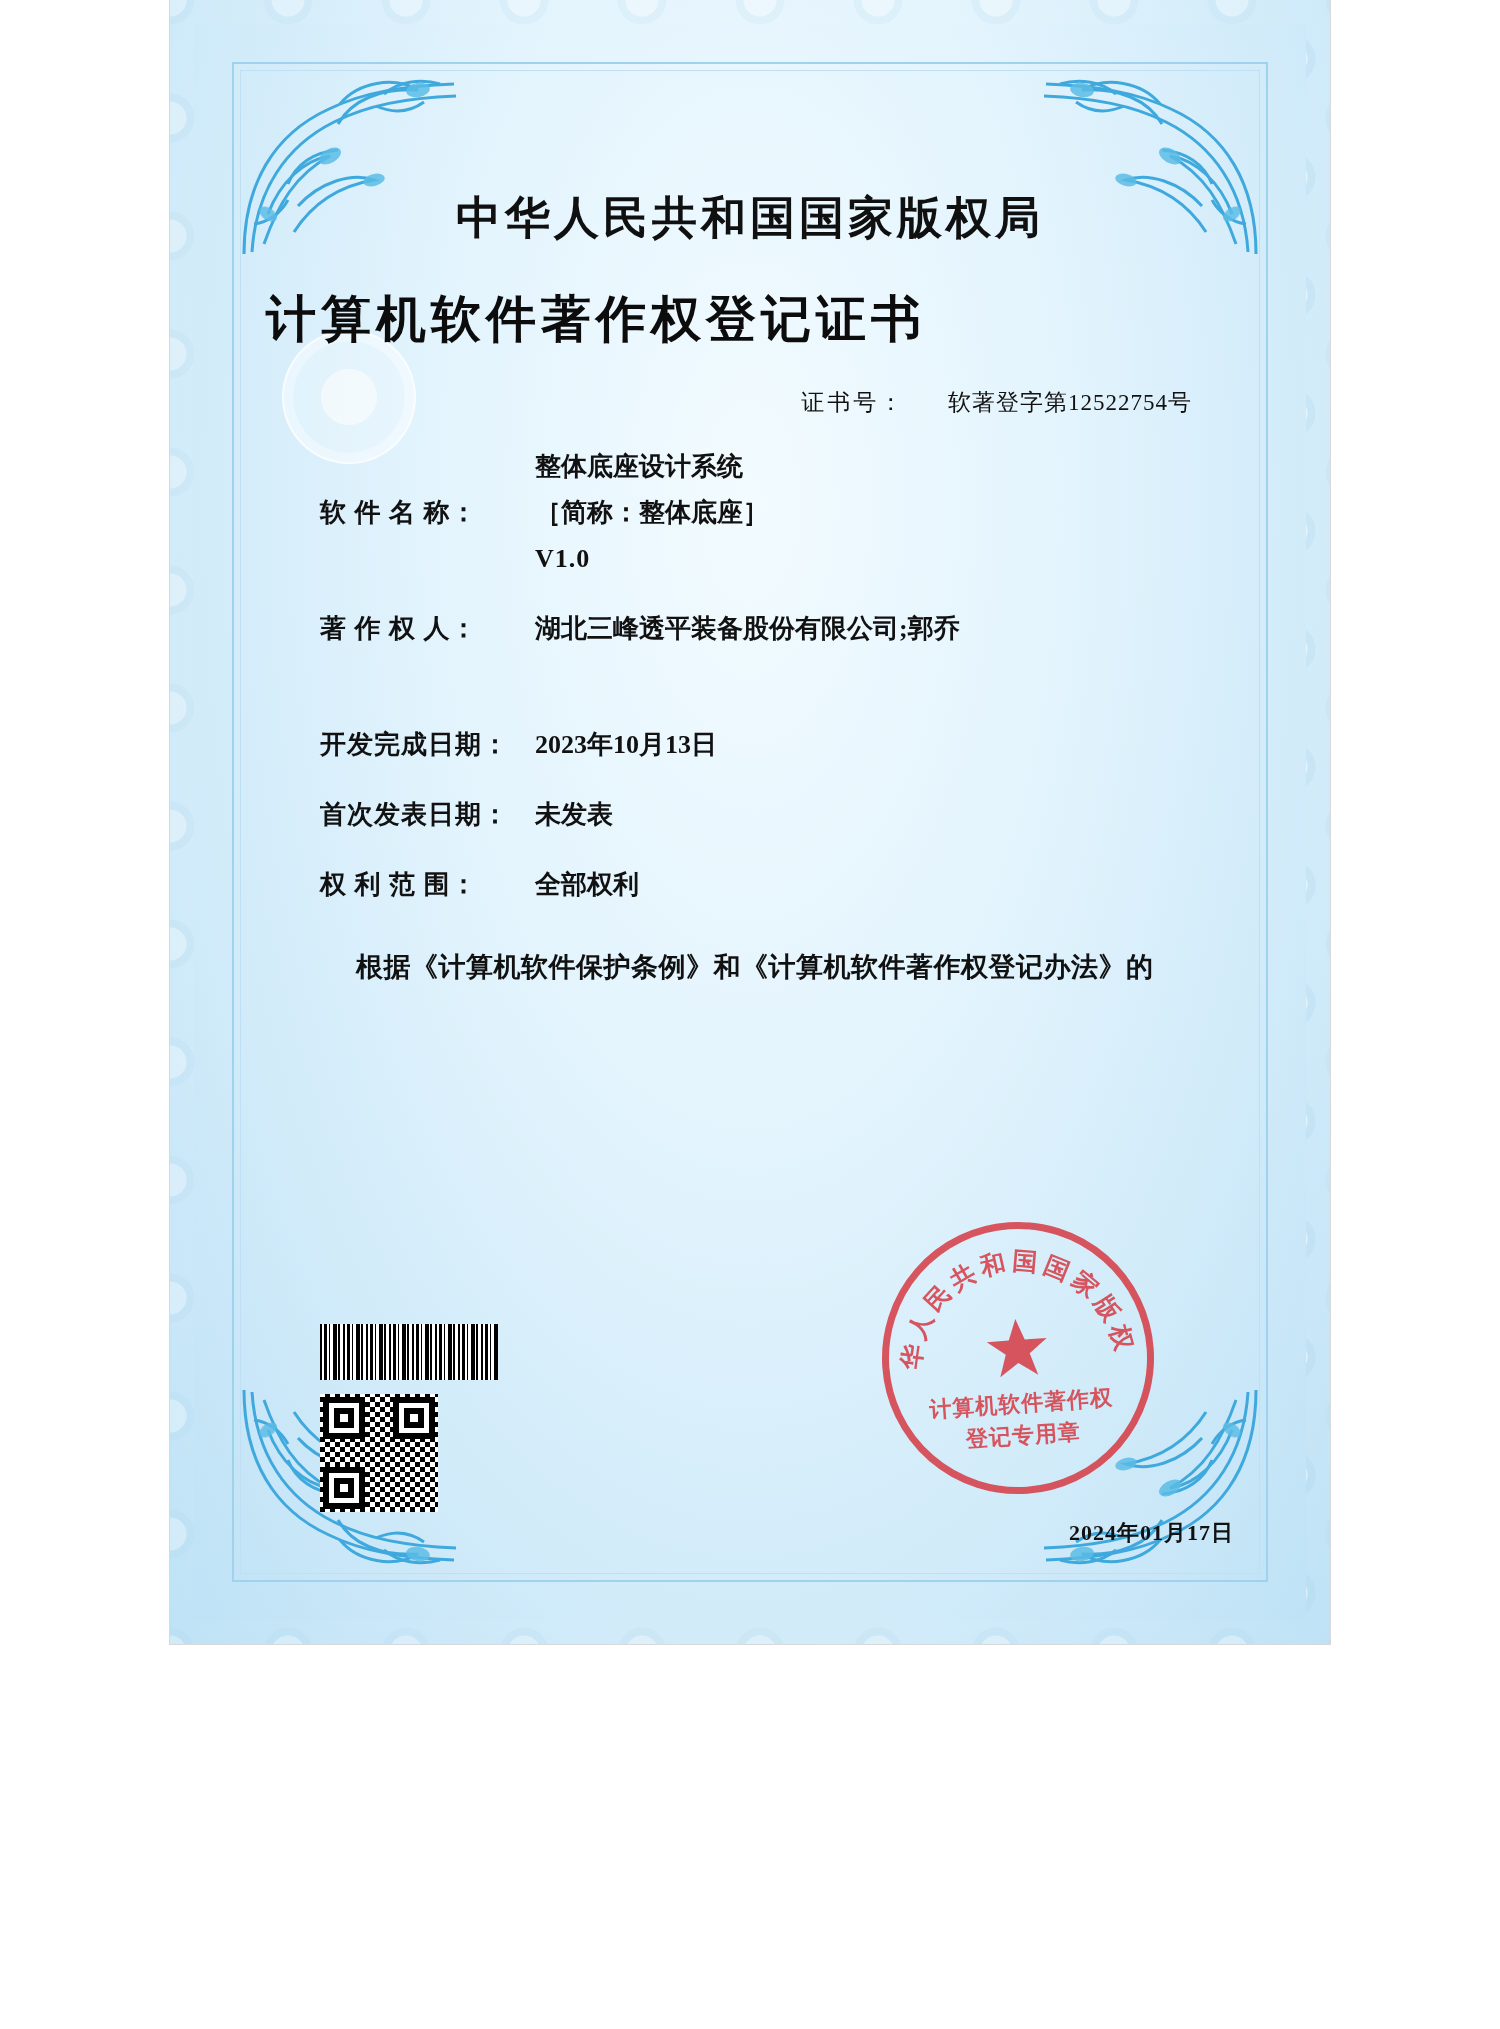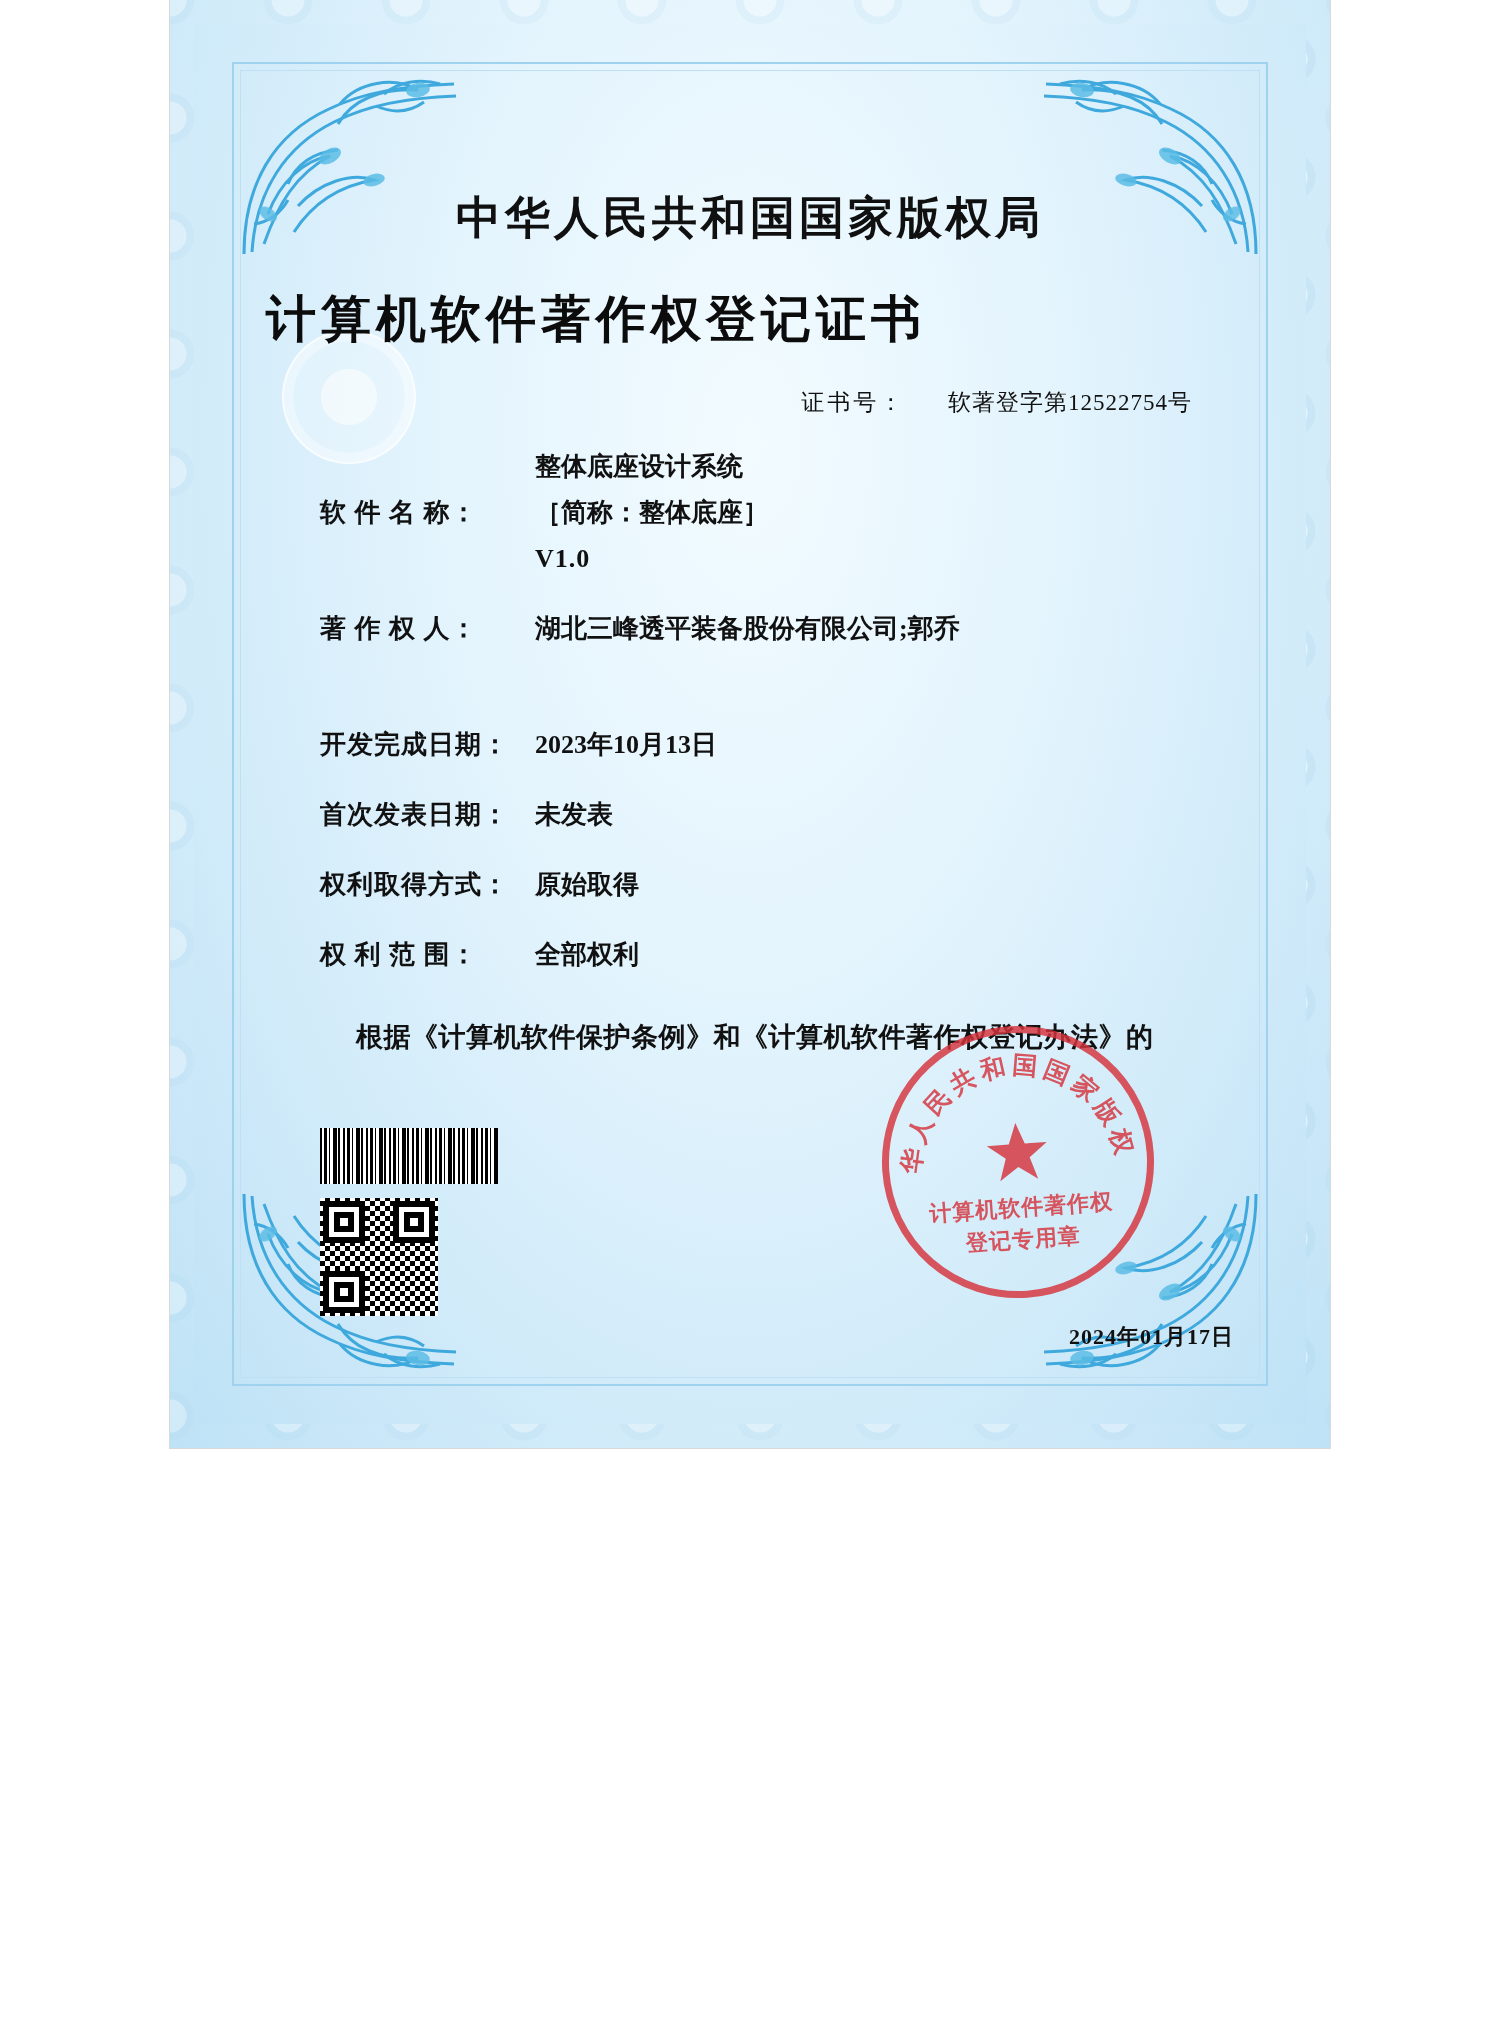--- a/index.html
+++ b/index.html
@@ -11,21 +11,21 @@
     width: 1500px;
     height: 2029px;
     font-family: "Liberation Serif", "DejaVu Serif", serif;
     overflow: hidden;
   }
 
   
   .cert {
     position: relative;
     width: 1160px;
-    height: 1448px;
+    height: 1644px;
     margin: 0 auto;
     background:
       radial-gradient(ellipse at 50% 30%, #f2fbff 0%, #e3f4fd 40%, #cfeaf9 75%, #bfe2f6 100%);
     box-shadow: 0 0 0 1px #d8d8d8;
     overflow: hidden;
   }
 
   
   .watermark {
     position: absolute;
@@ -396,24 +396,20 @@
       <div class="frow wide">
         <div class="flabel">开发完成日期：</div>
         <div class="fvalue">2023年10月13日</div>
       </div>
 
       <div class="frow wide">
         <div class="flabel">首次发表日期：</div>
         <div class="fvalue">未发表</div>
       </div>
 
-      <div class="frow wide">
-        <div class="flabel">权利取得方式：</div>
-        <div class="fvalue">原始取得</div>
-      </div>
 
       <div class="frow wide">
         <div class="flabel">权 利 范 围：</div>
         <div class="fvalue">全部权利</div>
       </div>
 
 
     </div>
 
     <div class="statement">

